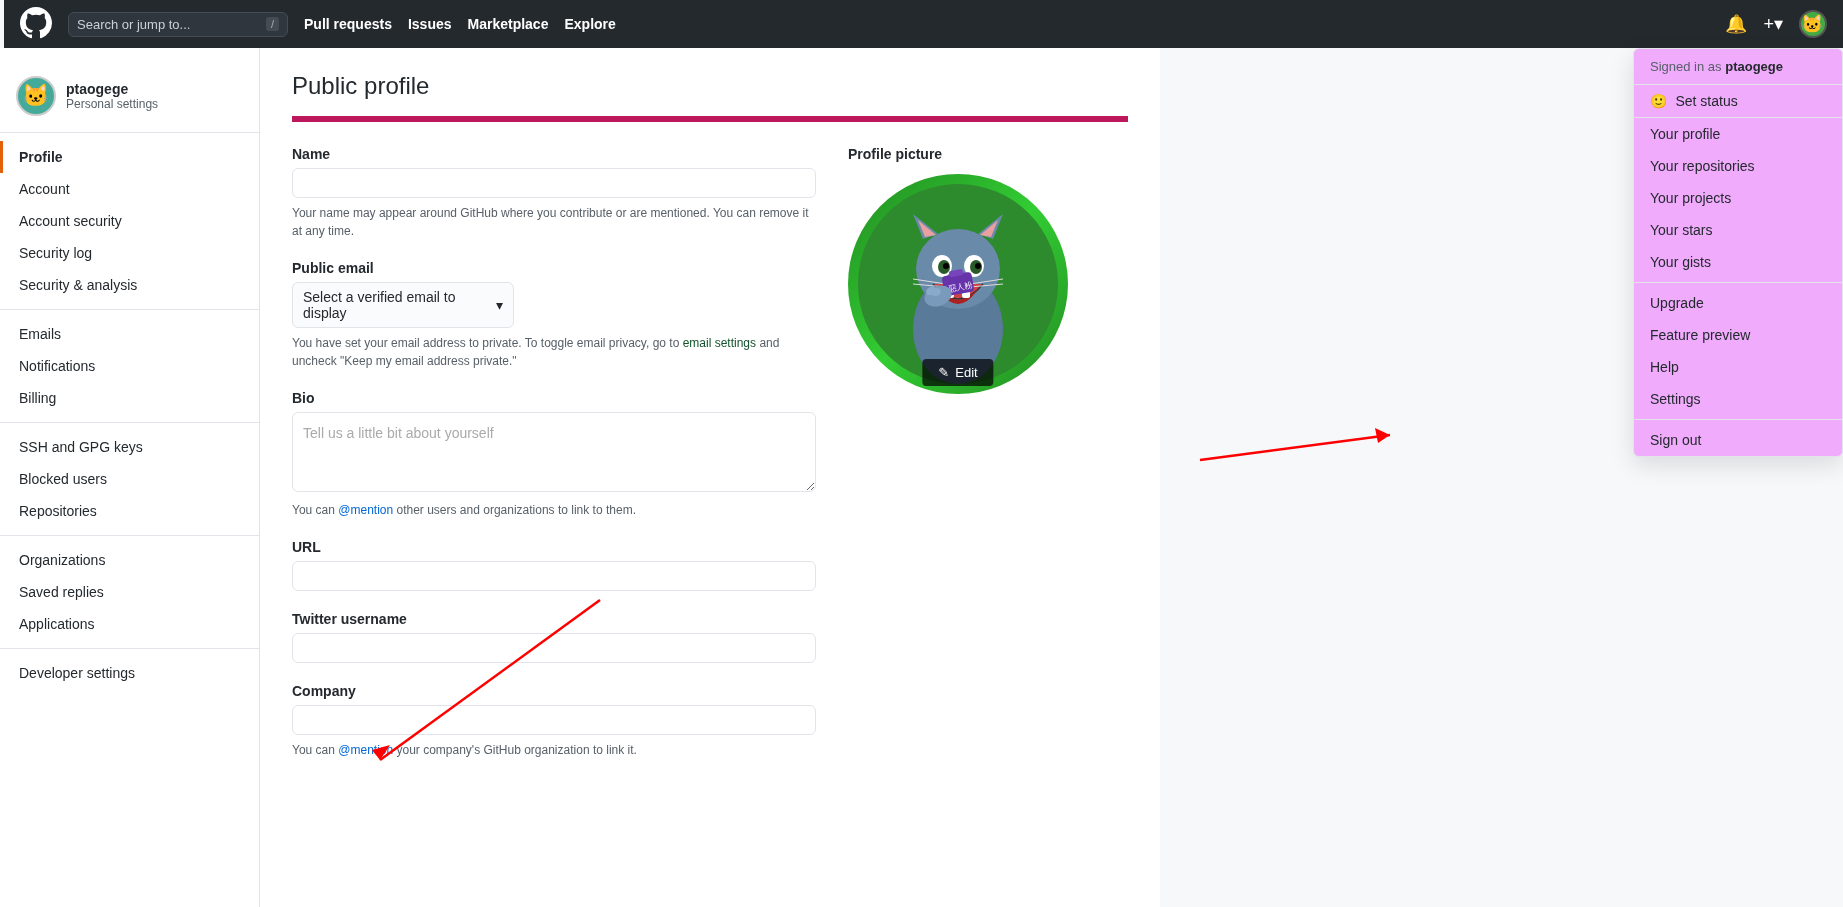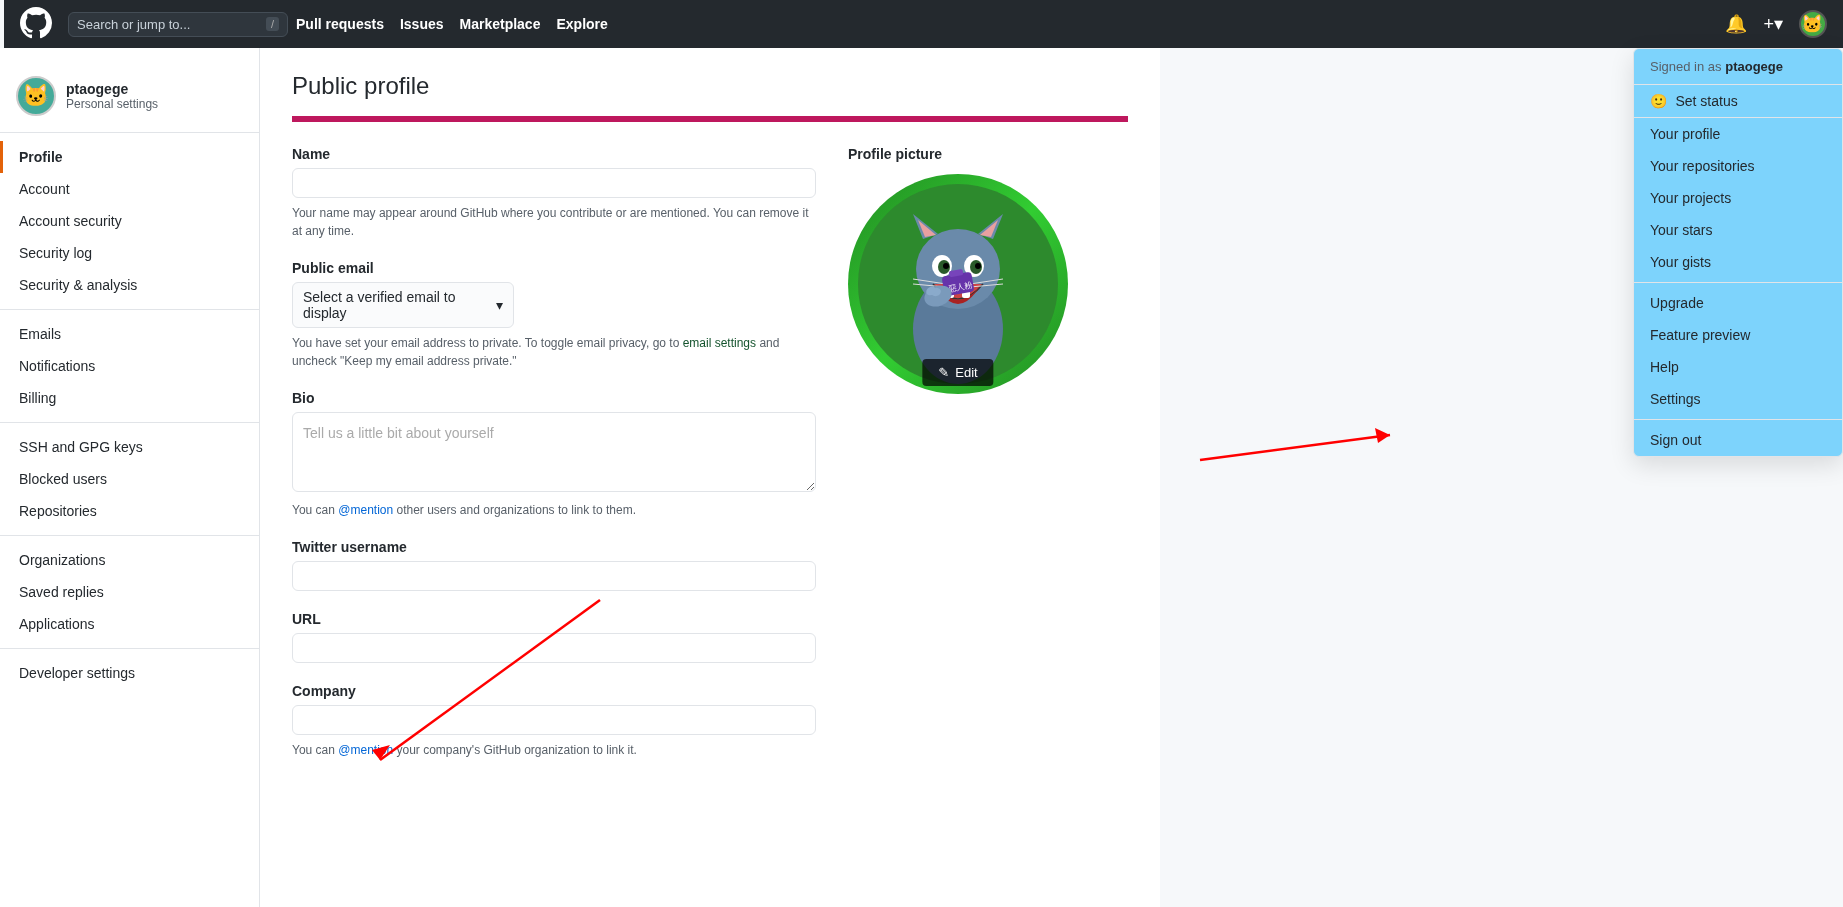--- a/index.html
+++ b/index.html
@@ -4,28 +4,28 @@
   <style>
     * { box-sizing: border-box; margin: 0; padding: 0; }
     body { font-family: -apple-system, BlinkMacSystemFont, "Segoe UI", Helvetica, Arial, sans-serif; font-size: 14px; background: #f6f8fa; color: #24292e; }
 
     
     .nav { background: #24292e; display: flex; align-items: center; padding: 0 16px; height: 48px; position: fixed; top: 0; left: 4px; right: 0; z-index: 100; }
     .nav-logo { color: white; margin-right: 16px; }
     .nav-logo svg { width: 32px; height: 32px; fill: white; }
     .nav-search { display: flex; align-items: center; background: #2f363d; border: 1px solid #444d56; border-radius: 6px; padding: 4px 8px; flex: 0 0 220px; color: #c8d1d9; font-size: 13px; justify-content: space-between; cursor: text; }
     .nav-search-slash { background: #444d56; border-radius: 3px; padding: 1px 5px; font-size: 11px; color: #aaa; }
-    .nav-links { display: flex; gap: 16px; margin-left: 8px; }
+    .nav-links { display: flex; gap: 16px; margin-left: 16px; }
     .nav-links a { color: white; text-decoration: none; font-weight: 600; font-size: 14px; }
     .nav-right { margin-left: auto; display: flex; align-items: center; gap: 16px; color: white; }
     .nav-icon-btn { background: none; border: none; color: white; cursor: pointer; font-size: 18px; display: flex; align-items: center; }
     .nav-avatar { width: 28px; height: 28px; border-radius: 50%; background: #4a4; border: 2px solid #555; cursor: pointer; display: flex; align-items: center; justify-content: center; overflow: hidden; }
 
     
-    .dropdown-menu { position: fixed; top: 48px; right: 0; background: #7dd3fc; border: 1px solid #e1e4e8; border-radius: 6px; width: 210px; box-shadow: 0 8px 24px rgba(0,0,0,0.12); z-index: 200; }
+    .dropdown-menu { position: fixed; top: 48px; right: 0; background: #f0abfc; border: 1px solid #e1e4e8; border-radius: 6px; width: 210px; box-shadow: 0 8px 24px rgba(0,0,0,0.12); z-index: 200; }
     .dropdown-header { padding: 10px 16px; font-size: 13px; color: #586069; border-bottom: 1px solid #e1e4e8; }
     .dropdown-header strong { color: #24292e; }
     .dropdown-item { display: flex; align-items: center; padding: 8px 16px; cursor: pointer; font-size: 14px; color: #24292e; text-decoration: none; gap: 8px; }
     .dropdown-divider { border: none; border-top: 1px solid #e1e4e8; margin: 4px 0; }
     .dropdown-status-item { display: flex; align-items: center; gap: 8px; padding: 8px 16px; cursor: pointer; border-bottom: 1px solid #e1e4e8; font-size: 14px; color: #24292e; }
 
     
     .page { margin-top: 48px; display: flex; min-height: calc(100vh - 48px); }
 
     
@@ -183,26 +183,26 @@
           <label class="field-label">Bio</label>
           <textarea class="bio-textarea" placeholder="Tell us a little bit about yourself" style=""></textarea>
           <p class="field-hint">
             <span>You can</span>
             <a href="#" style="color:#0366d6;">@mention</a>
             <span>other users and organizations to link to them.</span>
           </p>
         </div>
 
         <div class="field-group">
+          <label class="field-label">URL</label>
+          <input class="field-input" type="text" style="">
+        </div>
+
+        <div class="field-group">
           <label class="field-label">Twitter username</label>
-          <input class="field-input" type="text" style="">
-        </div>
-
-        <div class="field-group">
-          <label class="field-label">URL</label>
           <input class="field-input" type="text" style="">
         </div>
 
         <div class="field-group">
           <label class="field-label">Company</label>
           <input class="field-input" type="text" style="">
           <p class="field-hint">
             <span>You can</span>
             <a href="#" style="color:#0366d6;">@mention</a>
             <span>your company's GitHub organization to link it.</span>

